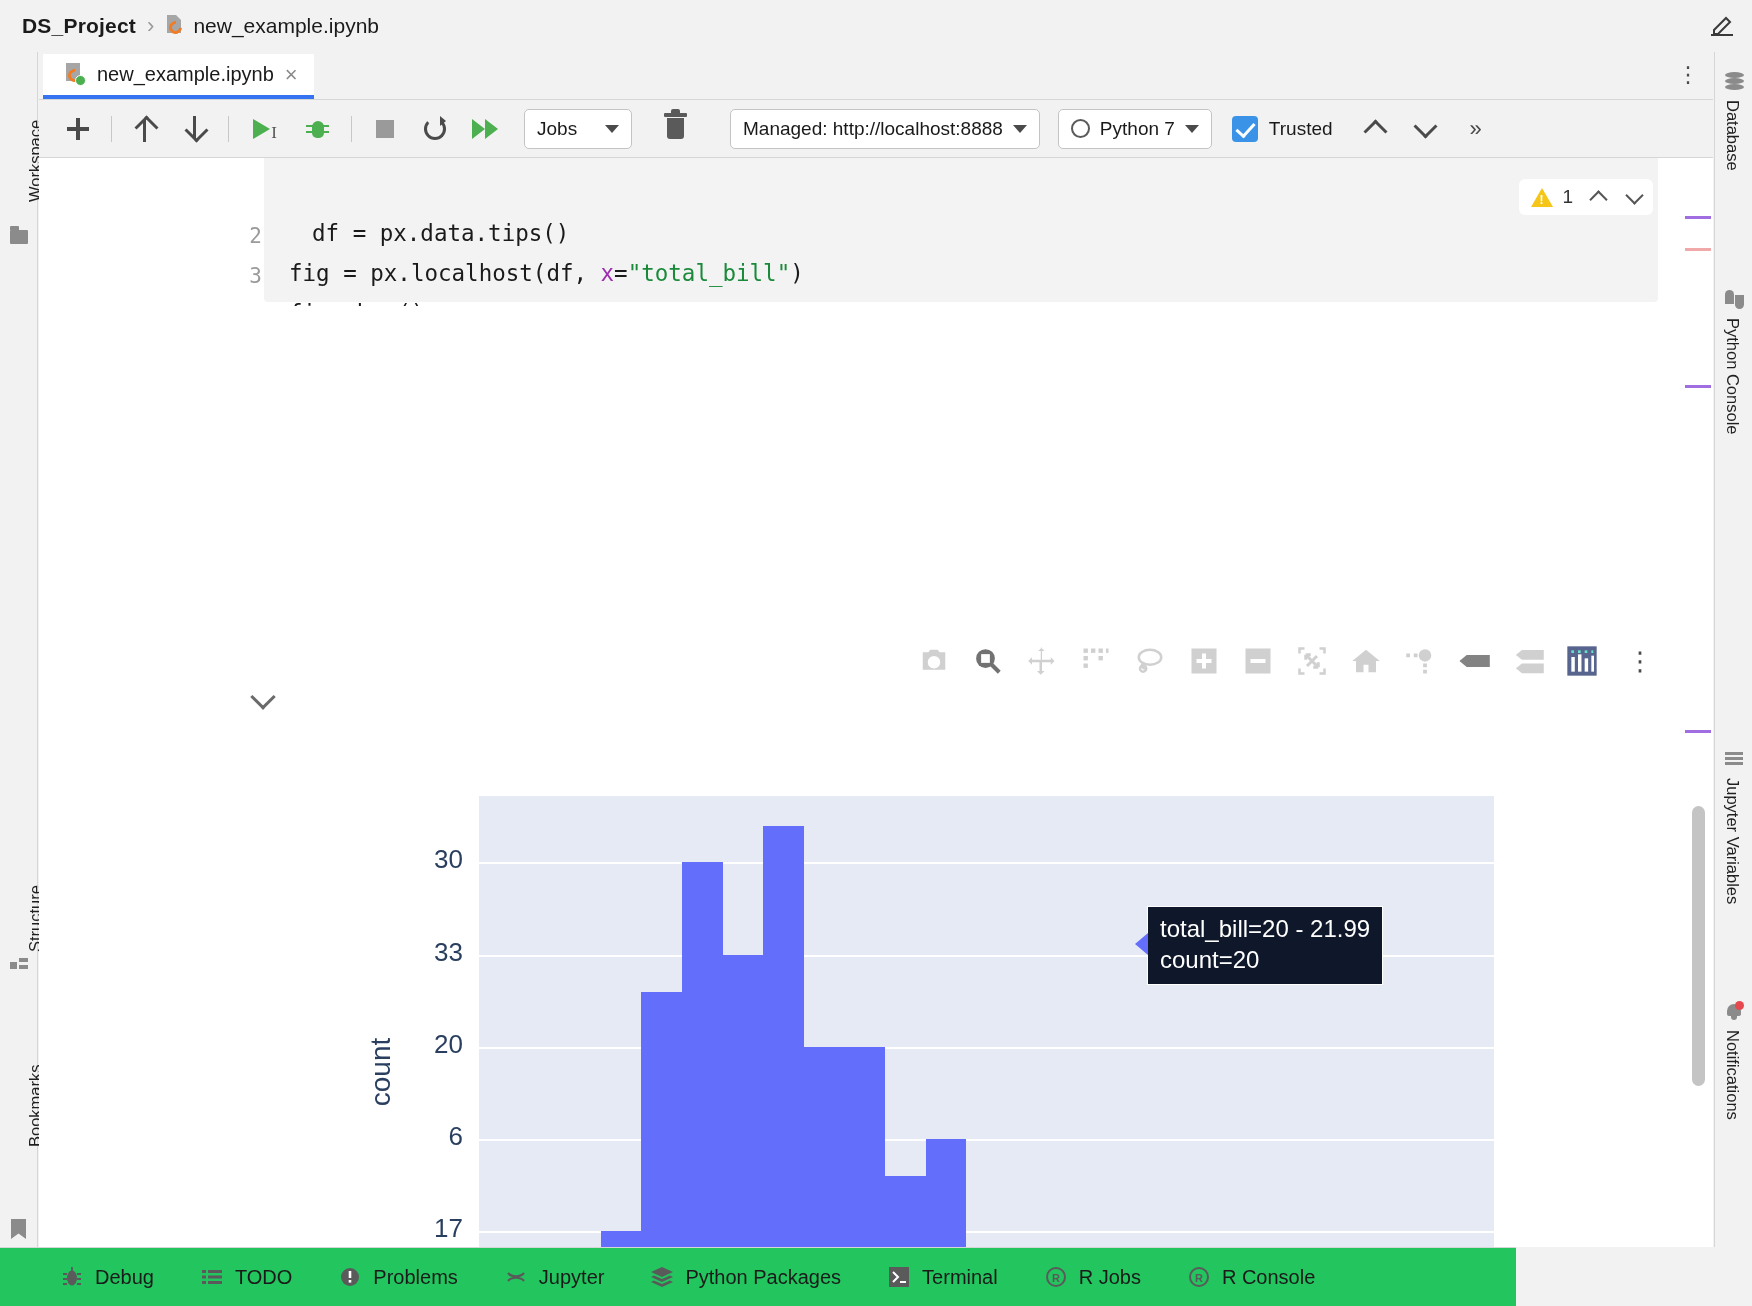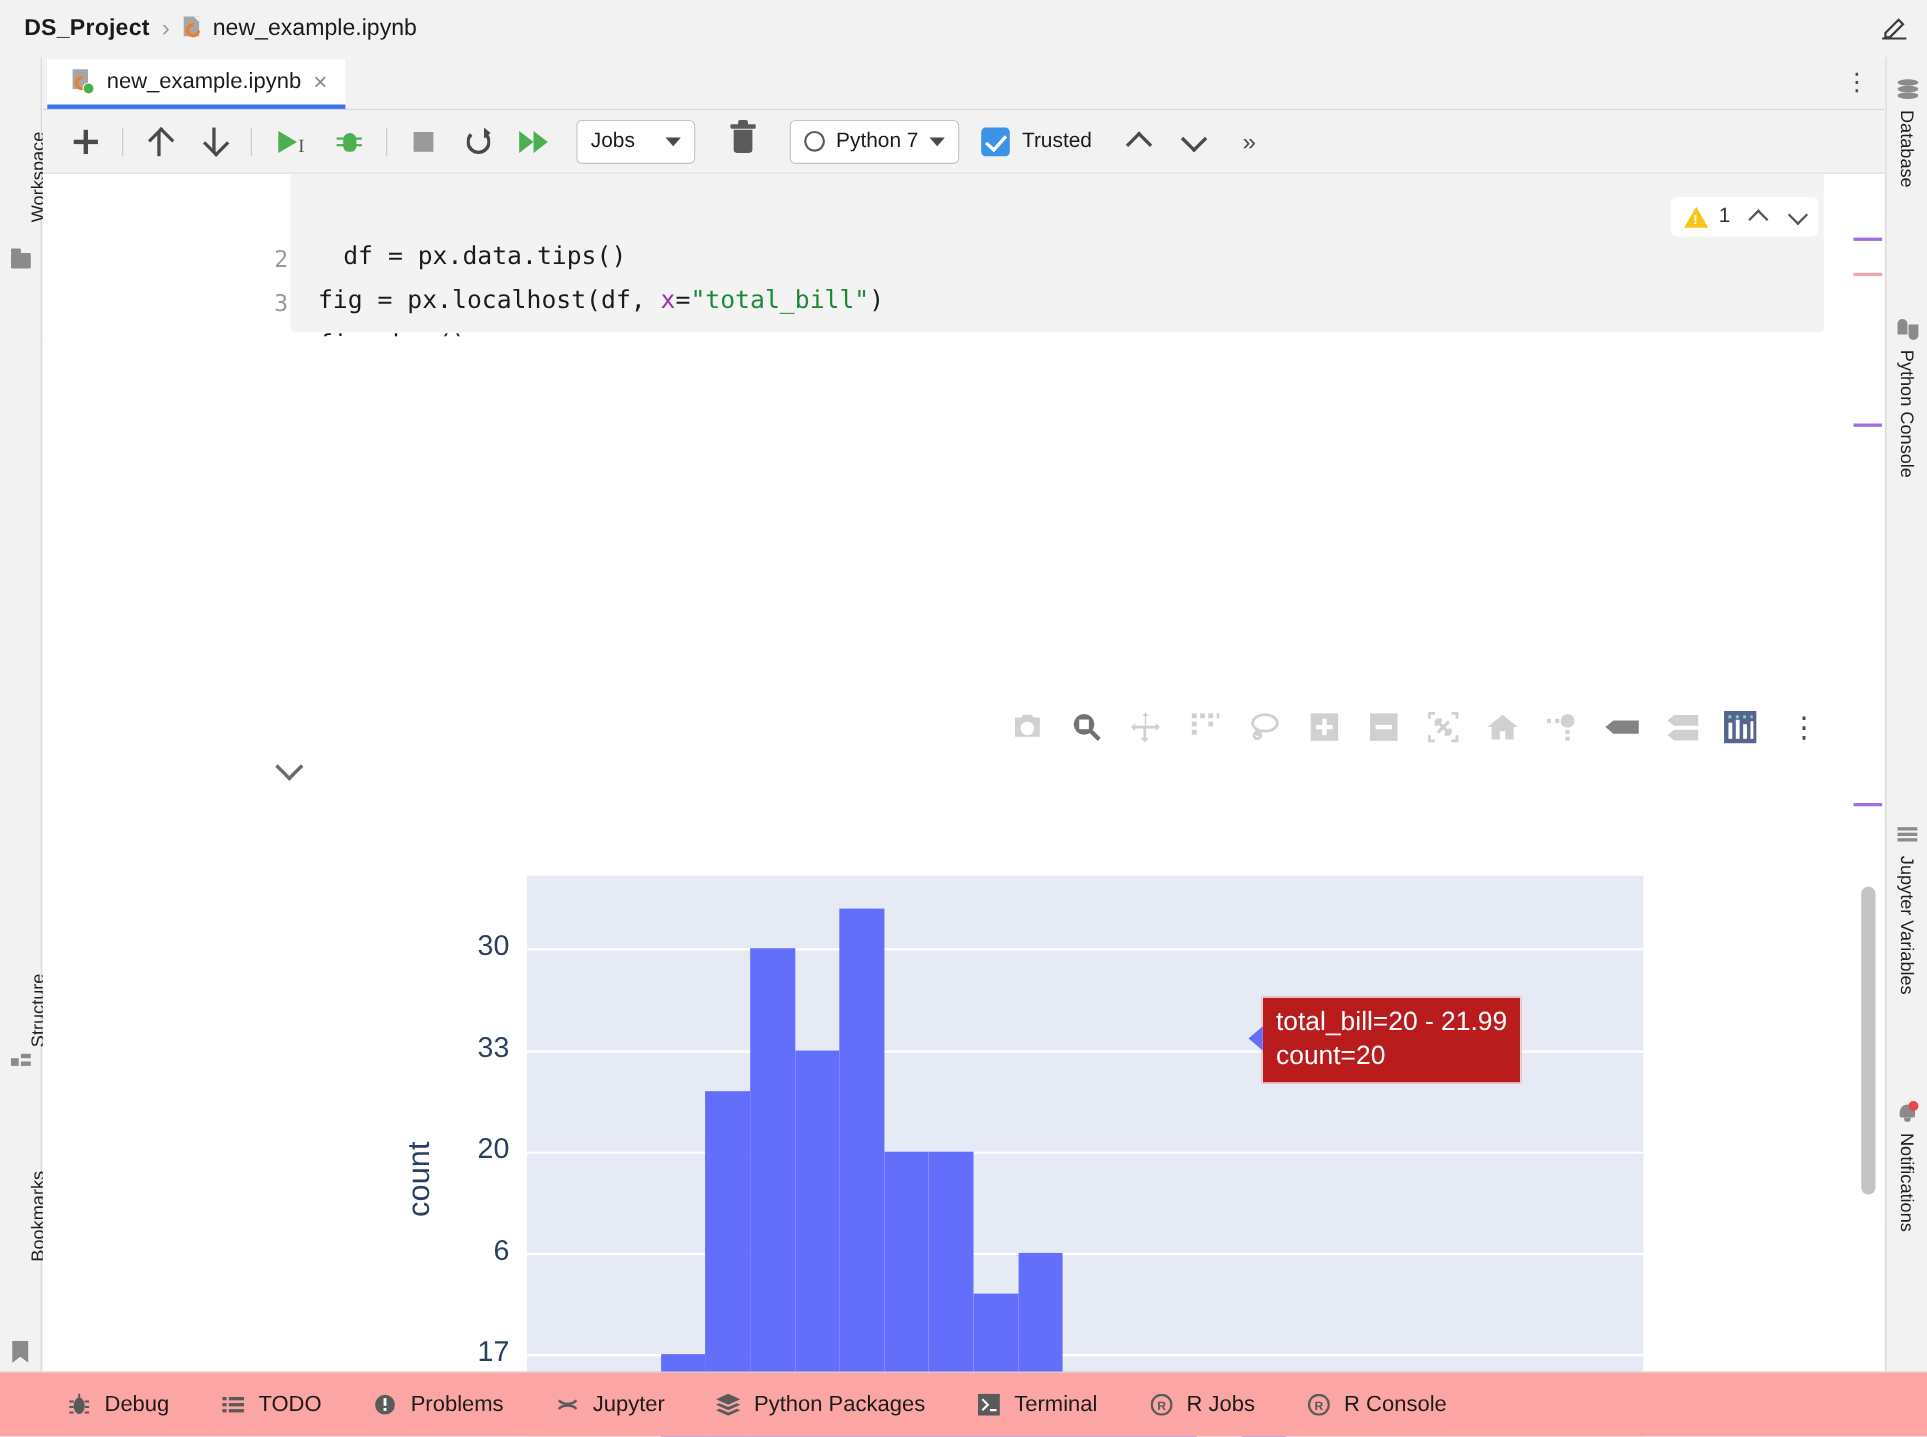--- a/index.html
+++ b/index.html
@@ -156,34 +156,34 @@
 
   
   .plot { position: absolute; left: 330px; top: 420px; width: 1060px; height: 680px; }
   .plot-bg { position: absolute; left: 110px; top: 70px; width: 1015px; height: 620px; background: #e5eaf5; }
   .gridline { position: absolute; left: 0; width: 1015px; height: 2px; background: #fff; }
   .ytick { position: absolute; right: 1025px; font-size: 26px; color: #2a3f5f; text-align: right; width: 60px; }
   .ylabel { position: absolute; left: -22px; top: 330px; font-size: 28px; color: #2a3f5f; transform: rotate(-90deg); transform-origin: center;}
   .bar { position: absolute; bottom: 0; background: #636efa; }
   .bars-wrap { position: absolute; left: 110px; top: 70px; width: 1015px; height: 620px; overflow: hidden; }
   .tooltip {
-    position: absolute; left: 778px; top: 180px; background: #b91c1c; border: 1.5px solid #fff;
+    position: absolute; left: 778px; top: 180px; background: #0f172a; border: 1.5px solid #fff;
     padding: 7px 12px 9px; color: #fff; font-size: 24px; line-height: 1.28; white-space: nowrap;
   }
   .tooltip:before { content:""; position:absolute; left:-13px; top:26px; border-right: 13px solid #636efa;
     border-top: 11px solid transparent; border-bottom: 11px solid transparent; }
 
   
   .scroll-v { position:absolute; right: 8px; top: 500px; width: 13px; height: 280px; background:#c4c4c4; border-radius: 7px;}
   .mark { position: absolute; right: 2px; width: 26px; height: 3px; }
 
   
   .statusbar {
-    position: absolute; left: 0; bottom: 0; width: 1752px; height: 59px;
-    background: #fca5a5; border-top: 1px solid #d6d6d6;
+    position: absolute; left: 0; bottom: 0; width: 1516px; height: 59px;
+    background: #22c55e; border-top: 1px solid #d6d6d6;
     display: flex; align-items: center; padding-left: 60px; gap: 46px;
   }
   .sb-item { display: flex; align-items: center; gap: 11px; cursor: pointer; font-size: 20px; color: #1a1a1a; }
   .sb-ic { width: 24px; height: 24px; position: relative; color: #5a5a5a; display:flex;align-items:center;justify-content:center;}
   .sb-ic svg { display:block; }
 </style>
 </head>
 <body>
 
 <div class="app">
@@ -295,20 +295,24 @@
             <i style="left:13px"></i>
           </span>
       </div>
       <div class="combo" style="margin-left:14px;width:108px;justify-content:space-between;">
         <span>Jobs</span>
         <span class="caret"></span>
       </div>
       <div class="tb-btn" style="margin-left:18px">
           <span class="trash"></span>
         </div>
+      <div class="combo" style="margin-left:30px;">
+        <span>Managed: http://localhost:8888</span>
+        <span class="caret"></span>
+      </div>
       <div class="combo" style="margin-left:18px;">
         <span class="py-circle"></span>
         <span>Python 7</span>
         <span class="caret"></span>
       </div>
       <div style="display:flex;align-items:center;margin-left:20px;">
         <span class="chk"></span>
         <span class="trusted-lbl">Trusted</span>
       </div>
       <div class="tb-btn" style="margin-left:18px">

